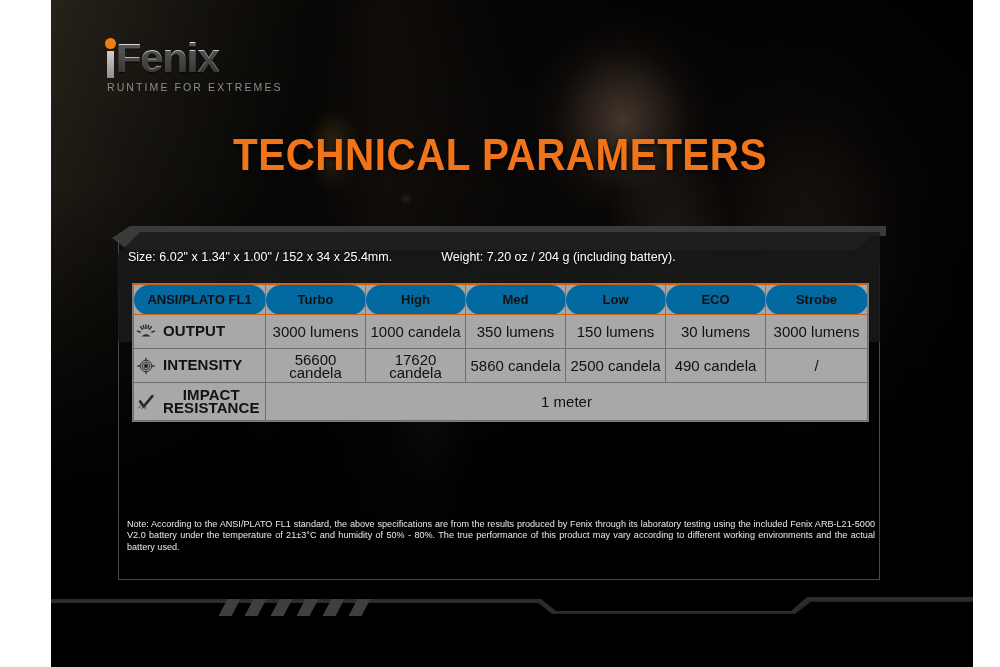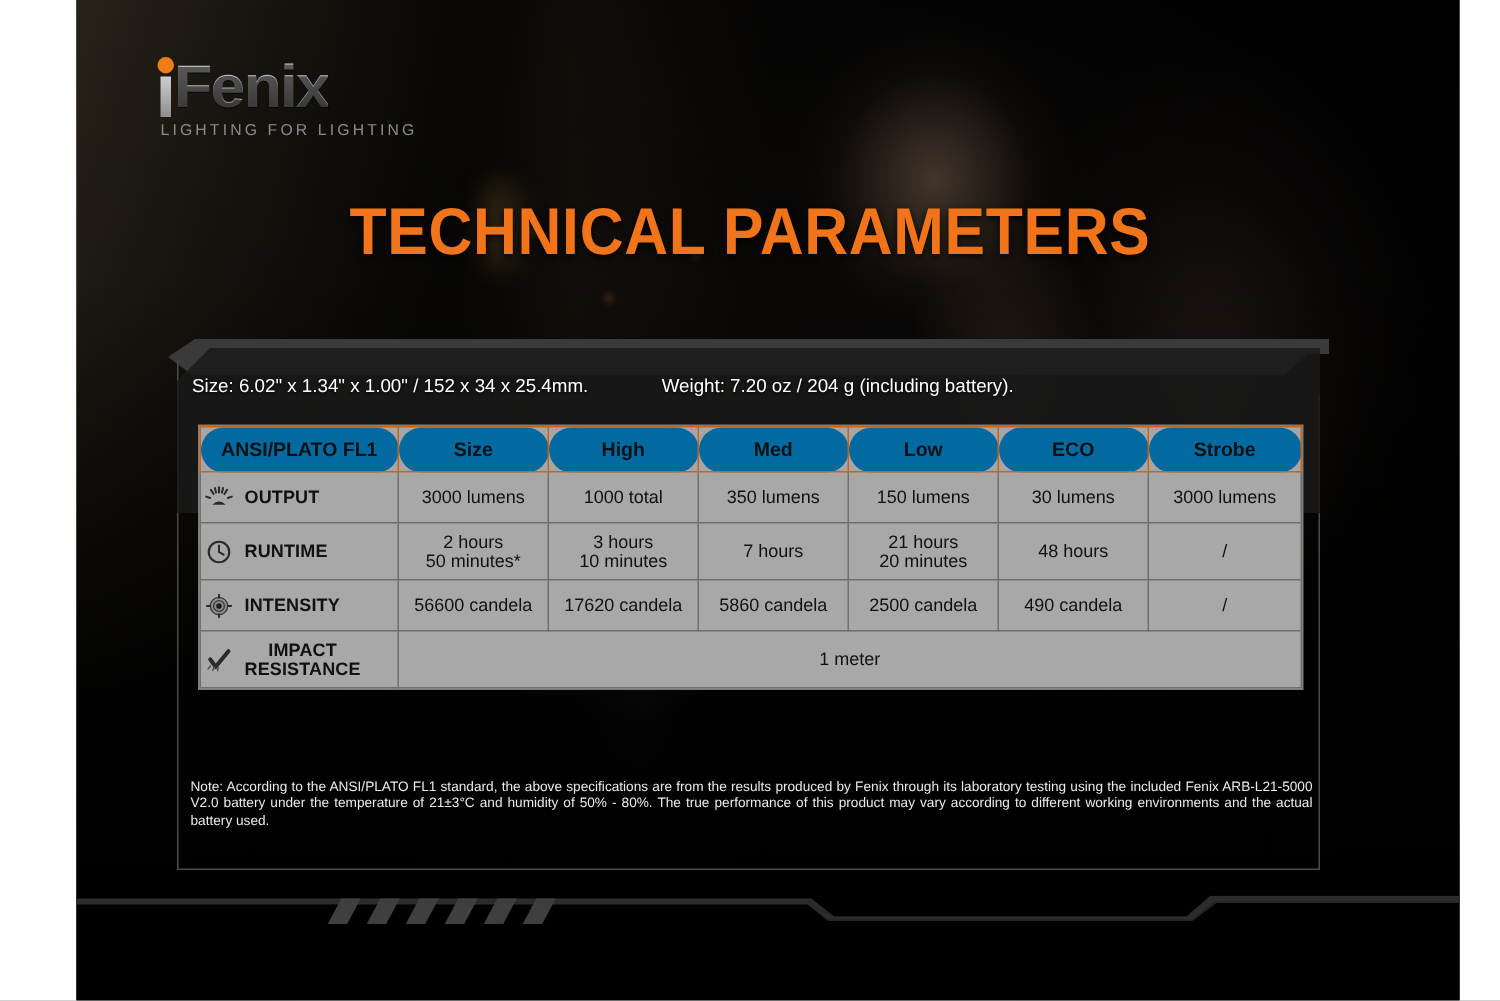--- a/index.html
+++ b/index.html
@@ -106,21 +106,21 @@
   
   #table{
     position:absolute; left:133px; top:284px; width:734px; z-index:8;
     border-collapse:collapse; table-layout:fixed;
     background:#a6a6a6;
     box-shadow:0 0 0 1px #7d7d7d;
   }
   #table th, #table td{
     border:1px solid #6f6f6f;
     text-align:center; vertical-align:middle;
-    font-size:12px; color:#111;
+    font-size:15px; color:#111;
   }
   #table thead th{
     background:#0369a1; color:#111; font-weight:bold; font-size:13px;
     height:30px; padding:0 2px; border-color:#d0620f;border-radius:15px;
   }
   #table tbody td{ background:#a8a8a8; height:34px; padding:0 2px; line-height:13px; }
   #table tbody tr.two td{ height:38px; }
   td.label{
     text-align:left; padding-left:8px; font-weight:bold; font-size:12px;
     letter-spacing:.1px; color:#111;
@@ -170,21 +170,21 @@
   </div>
 
   <div id="logo">
     <div class="logo-row">
       <span class="logo-i">
         <span class="dot"></span>
           <span class="stem"></span>
       </span>
       <span class="logo-word">Fenix</span>
     </div>
-    <div id="logo-tag">LIGHTING FOR LIGHTING</div>
+    <div id="logo-tag">RUNTIME FOR EXTREMES</div>
   </div>
 
   <div id="title">TECHNICAL PARAMETERS</div>
 
   <div id="panel-edge"></div>
   <div id="panel"></div>
   <div id="panel-outline"></div>
 
   <div id="sizeline">
     <span>Size: 6.02" x 1.34" x 1.00" / 152 x 34 x 25.4mm.</span>
@@ -198,21 +198,21 @@
         <col style="width:100px">
         <col style="width:100px">
       <col style="width:100px">
         <col style="width:100px">
         <col style="width:100px">
         <col style="width:102px">
     </colgroup>
     <thead>
       <tr>
         <th>ANSI/PLATO FL1</th>
-        <th>Size</th>
+        <th>Turbo</th>
         <th>High</th>
         <th>Med</th>
         <th>Low</th>
         <th>ECO</th>
         <th>Strobe</th>
       </tr>
     </thead>
     <tbody id="tbody">
         <tr>
           <td class="label">
@@ -228,44 +228,25 @@
                     <line x1="20.5" y1="9" x2="17.5" y2="10"></line>
                     <line x1="8" y1="2.6" x2="8.8" y2="6"></line>
                     <line x1="14" y1="2.6" x2="13.2" y2="6"></line>
                   </g>
                 </svg>
               </span>
               <span class="txt">OUTPUT</span>
             </span>
           </td>
           <td>3000 lumens</td>
-          <td>1000 total</td>
+          <td>1000 candela</td>
           <td>350 lumens</td>
           <td>150 lumens</td>
           <td>30 lumens</td>
           <td>3000 lumens</td>
-        </tr>
-        <tr class="two">
-          <td class="label">
-            <span class="lab-inner">
-              <span>
-                <svg class="ico" viewBox="0 0 22 20">
-                  <circle cx="11" cy="10" r="7.6" stroke="#2a2a2a" fill="none" stroke-width="1.6"></circle>
-                  <path d="M11 5.2 V10 L14.4 12" stroke="#2a2a2a" stroke-width="1.5" fill="none" stroke-linecap="round"></path>
-                </svg>
-              </span>
-              <span class="txt">RUNTIME</span>
-            </span>
-          </td>
-          <td>2 hours<br>50 minutes*</td>
-          <td>3 hours<br>10 minutes</td>
-          <td>7 hours</td>
-          <td>21 hours<br>20 minutes</td>
-          <td>48 hours</td>
-          <td>/</td>
         </tr>
         <tr>
           <td class="label">
             <span class="lab-inner">
               <span>
                 <svg class="ico" viewBox="0 0 22 20">
                   <circle cx="11" cy="10" r="6.4" fill="#8e8e8e" stroke="#3a3a3a" stroke-width="1"></circle>
                   <circle cx="11" cy="10" r="4" fill="none" stroke="#3a3a3a" stroke-width="1"></circle>
                   <circle cx="11" cy="10" r="2.1" fill="#1c1c1c"></circle>
                   <g stroke="#2a2a2a" stroke-width="1.4" stroke-linecap="round">

